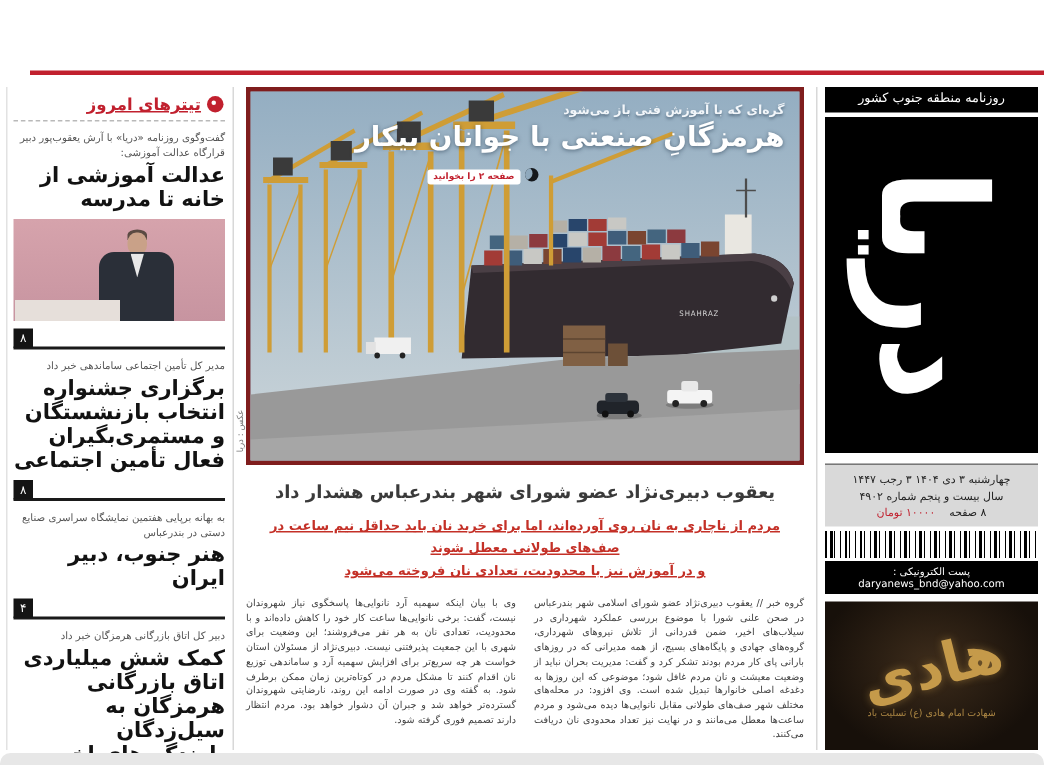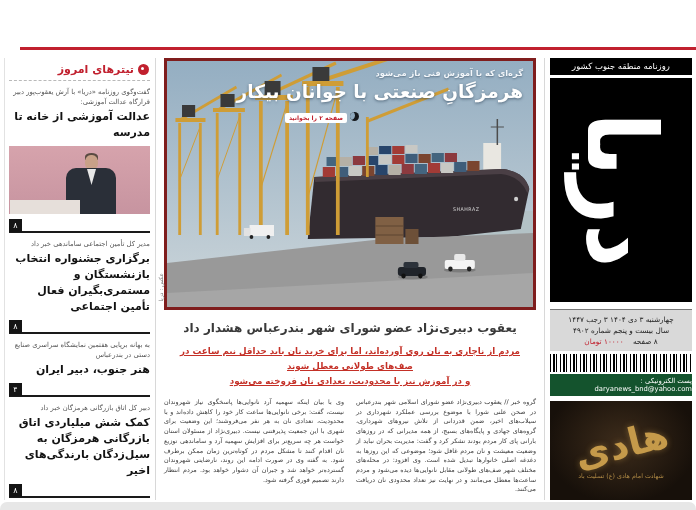--- a/index.html
+++ b/index.html
@@ -12,21 +12,21 @@
   .col-right{width:142px;flex:0 0 142px;display:flex;flex-direction:column;border-radius:29px;}
   .tagline{background:#000;color:#fff;font-size:8.5px;text-align:center;padding:3px 2px 4px;}
   .masthead{background:#000;height:224px;margin-top:3px;display:flex;align-items:center;justify-content:center;overflow:hidden;}
   .masthead-title{color:#fff;font-size:84px;font-weight:bold;white-space:nowrap;
         transform:rotate(90deg) scaleY(1.15);letter-spacing:-4px;}
   .dateline{background:#d9d9d9;margin-top:7px;padding:4px 3px;font-size:7.3px;color:#222;
         text-align:center;line-height:11px;border-top:1px solid #777;}
   .dateline .price{color:#c1202e;}
   .barcode{height:18px;margin-top:3px;background:repeating-linear-gradient(90deg,
         #000 0 1px,#fff 1px 3px,#000 3px 5px,#fff 5px 6px,#000 6px 7px,#fff 7px 10px);}
-  .email{background:#14532d;color:#fff;font-size:6.8px;text-align:right;padding:3px 0;margin-top:2px;}
+  .email{background:#000000;color:#fff;font-size:6.8px;text-align:center;padding:3px 0;margin-top:2px;}
   .memorial{margin-top:5px;flex:1;background:radial-gradient(ellipse at 50% 42%,#3d2c1b 0%,#17100a 75%);
         display:flex;flex-direction:column;align-items:center;justify-content:center;overflow:hidden;}
   .memorial-callig{color:#c59a4a;font-size:38px;font-weight:bold;transform:rotate(-14deg);
         text-shadow:0 0 6px rgba(197,154,74,.45);}
   .memorial-caption{color:#b08a45;font-size:6.3px;margin-top:5px;}
 
   
   .col-mid{flex:1;position:relative;border-right:1px solid #d8d8d8;border-left:1px solid #d8d8d8;
         padding:0 8px;}
   .photo-wrap{position:relative;height:246px;border:3px solid #7f1d1d;background:#9db6c8;}
@@ -49,28 +49,28 @@
   .lead-sub{text-align:center;font-size:8.7px;font-weight:bold;color:#c43027;margin-top:9px;line-height:15px;}
   .lead-sub span{text-decoration:underline;}
   .body-cols{display:flex;gap:12px;margin-top:9px;}
   .bcol{flex:1;font-size:6.4px;line-height:9.7px;color:#3c3c3c;text-align:justify;}
 
   
   .col-left{width:141px;flex:0 0 141px;border-left:1px solid #e2e2e2;padding-left:4px;
         display:flex;flex-direction:column;}
   .sideline{height:3px;background:linear-gradient(to right,#c1202e 0 76%,#2c3e63 76% 100%);}
   .side-header{display:flex;align-items:center;gap:4px;padding:5px 1px 4px;
-        border-bottom:1px dashed #b9b9b9;color:#c1202e;font-weight:bold;font-size:11px;}
+        border-bottom:1px dashed #b9b9b9;color:#c1202e;font-weight:bold;font-size:11px;text-decoration:underline;}
   .bullet{width:11px;height:11px;border-radius:50%;background:#c1202e;position:relative;flex:0 0 11px;}
   .bullet::after{content:"";position:absolute;left:2.5px;top:2.5px;width:3.5px;height:3.5px;
         border-radius:50%;background:#fff;}
   .item{padding-top:6px;}
   .item .kicker{font-size:6.8px;color:#555;line-height:10px;}
   .item .kicker:empty{display:none;}
-  .item .headline{font-size:11px;font-weight:bold;color:#121212;line-height:16px;margin-top:2px;}
+  .item .headline{font-size:14px;font-weight:bold;color:#121212;line-height:16px;margin-top:2px;}
   .pagebar{position:relative;height:13px;border-bottom:2px solid #1a1a1a;margin-top:4px;}
   .pagebox{position:absolute;left:0;bottom:-1px;width:13px;height:13px;background:#141414;color:#fff;
         font-size:8px;display:flex;align-items:center;justify-content:center;}
   .manphoto{height:68px;margin-top:5px;position:relative;overflow:hidden;
         background:linear-gradient(#d6a3ac,#c794a0);}
   .man-head{position:absolute;top:9px;right:52px;width:13px;height:15px;border-radius:45%;
         background:#c9a188;}
   .man-hair{position:absolute;top:7px;right:52px;width:13px;height:7px;border-radius:50% 50% 0 0;
         background:#5a4a42;}
   .man-body{position:absolute;top:22px;right:34px;width:50px;height:46px;border-radius:10px 10px 0 0;

